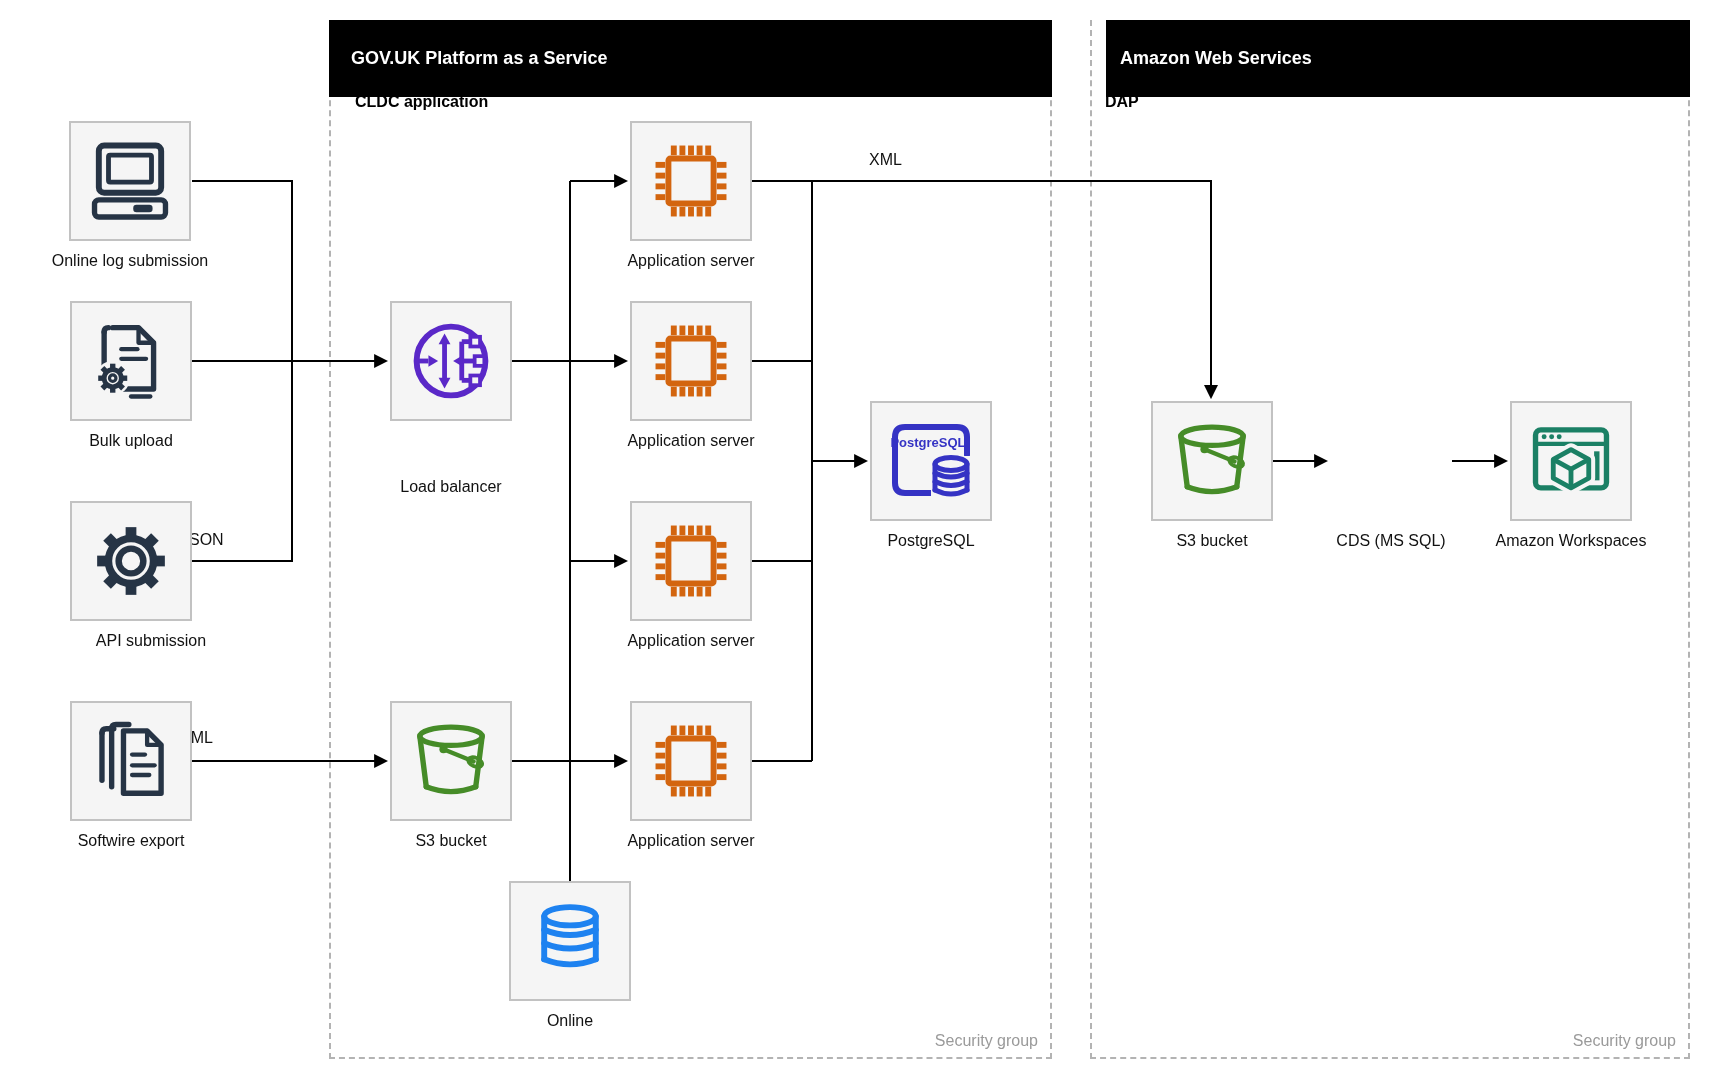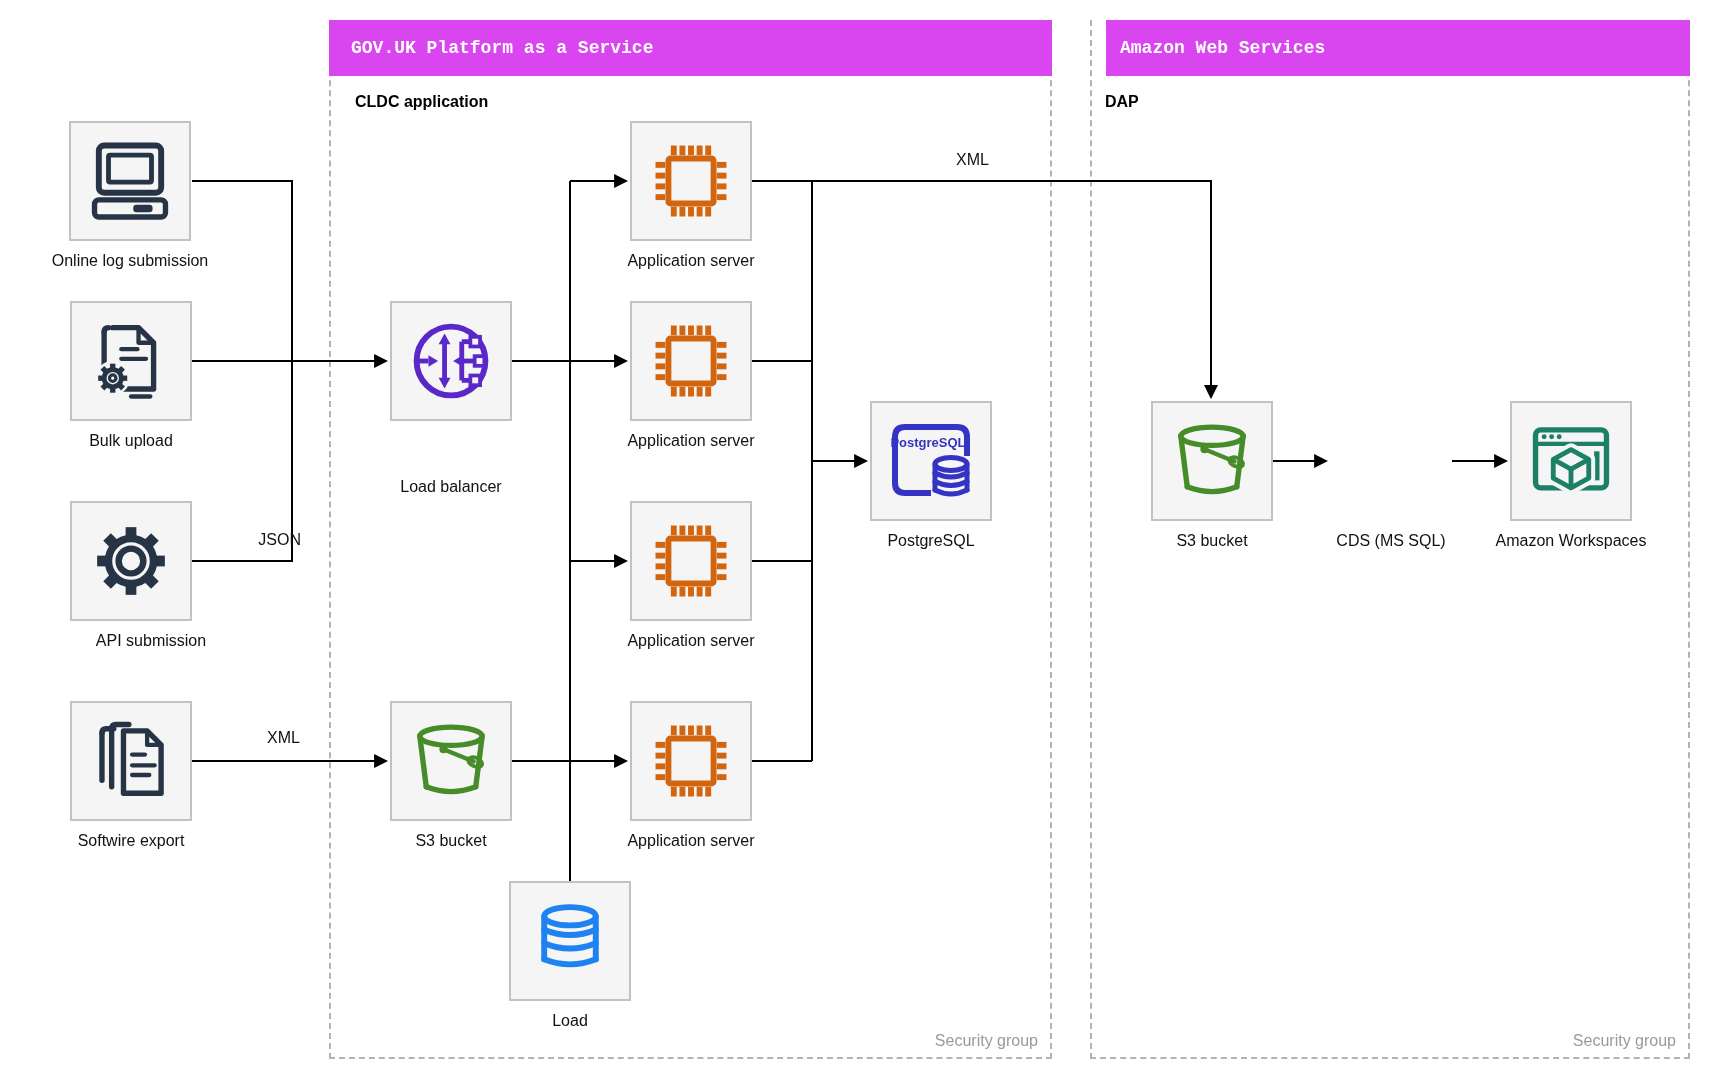--- a/index.html
+++ b/index.html
@@ -1,34 +1,34 @@
 <!DOCTYPE html>
 <html><head>
 <meta charset="utf-8">
 <style>
   html,body{margin:0;padding:0;background:#ffffff;}
   .canvas{position:relative;width:1712px;height:1082px;background:#ffffff;
           font-family:"Liberation Sans",sans-serif;overflow:hidden;}
 
   
   .container{position:absolute;border:2px dashed #b3b3b3;border-top:none;box-sizing:border-box;}
-  .container-header{position:absolute;top:0;left:-2px;right:-2px;height:56px;background:#d946ef;
-          color:#ffffff;font-weight:bold;font-size:18px;display:flex;align-items:center;font-family:Liberation Mono, monospace;}
+  .container-header{position:absolute;top:0;left:-2px;right:-2px;height:77px;background:#000000;
+          color:#ffffff;font-weight:bold;font-size:18px;display:flex;align-items:center;}
   .paas .container-header{padding-left:22px;}
   .aws  .container-header{padding-left:14px;margin-left:16px;}
   .container-sublabel{position:absolute;top:73px;font-weight:bold;font-size:16px;color:#000;}
   .paas .container-sublabel{left:24px;}
   .aws  .container-sublabel{left:13px;}
   .container-footer{position:absolute;bottom:7px;right:12px;color:#9a9a9a;font-size:16px;}
 
   
   .node{position:absolute;width:122px;height:120px;background:#f5f5f5;border:2px solid #c2c2c2;
         box-sizing:border-box;display:flex;align-items:center;justify-content:center;}
   .node-label{position:absolute;width:260px;text-align:center;font-size:16px;color:#111;}
-  .edge-label{position:absolute;width:120px;text-align:right;font-size:16px;color:#111;}
+  .edge-label{position:absolute;width:120px;text-align:left;font-size:16px;color:#111;}
 
   svg.edges{position:absolute;left:0;top:0;}
   .icon{display:block;}
 </style>
 </head>
 <body>
 
 <div class="canvas">
 
   <div class="container paas" style="left:329px;top:20px;width:723px;height:1039px;">
@@ -330,21 +330,21 @@
       <g stroke="#1e82f0" fill="none" stroke-linecap="round">
         <ellipse cx="40" cy="17" rx="24" ry="8.5" stroke-width="5.5"></ellipse>
         <path d="M16 17 V57" stroke-width="5.5"></path>
         <path d="M64 17 V57" stroke-width="5.5"></path>
         <path d="M16 29.5 Q40 39.5 64 29.5" stroke-width="5.5"></path>
         <path d="M16 42 Q40 52 64 42" stroke-width="5.5"></path>
         <path d="M16 57 Q40 66.5 64 57" stroke-width="5.5"></path>
       </g>
     </svg>
   </div>
-  <div class="node-label" style="left:440px;top:1012px;">Load</div>
+  <div class="node-label" style="left:440px;top:1012px;">Online</div>
 
   <div class="node" style="left:1151px;top:401px;">
     <svg class="icon" width="86" height="86" viewBox="0 0 80 80">
       <g stroke="#468c28" fill="none" stroke-linecap="round">
         <ellipse cx="40" cy="17" rx="29" ry="8.5" stroke-width="5"></ellipse>
         <path d="M11 17 L17 64" stroke-width="5"></path>
         <path d="M69 17 L63 64" stroke-width="5"></path>
         <path d="M17 64 Q40 73 63 64" stroke-width="5"></path>
         <circle cx="33" cy="29" r="3.8" fill="#468c28" stroke="none"></circle>
         <path d="M33 29 L61 40.5" stroke-width="4"></path>

